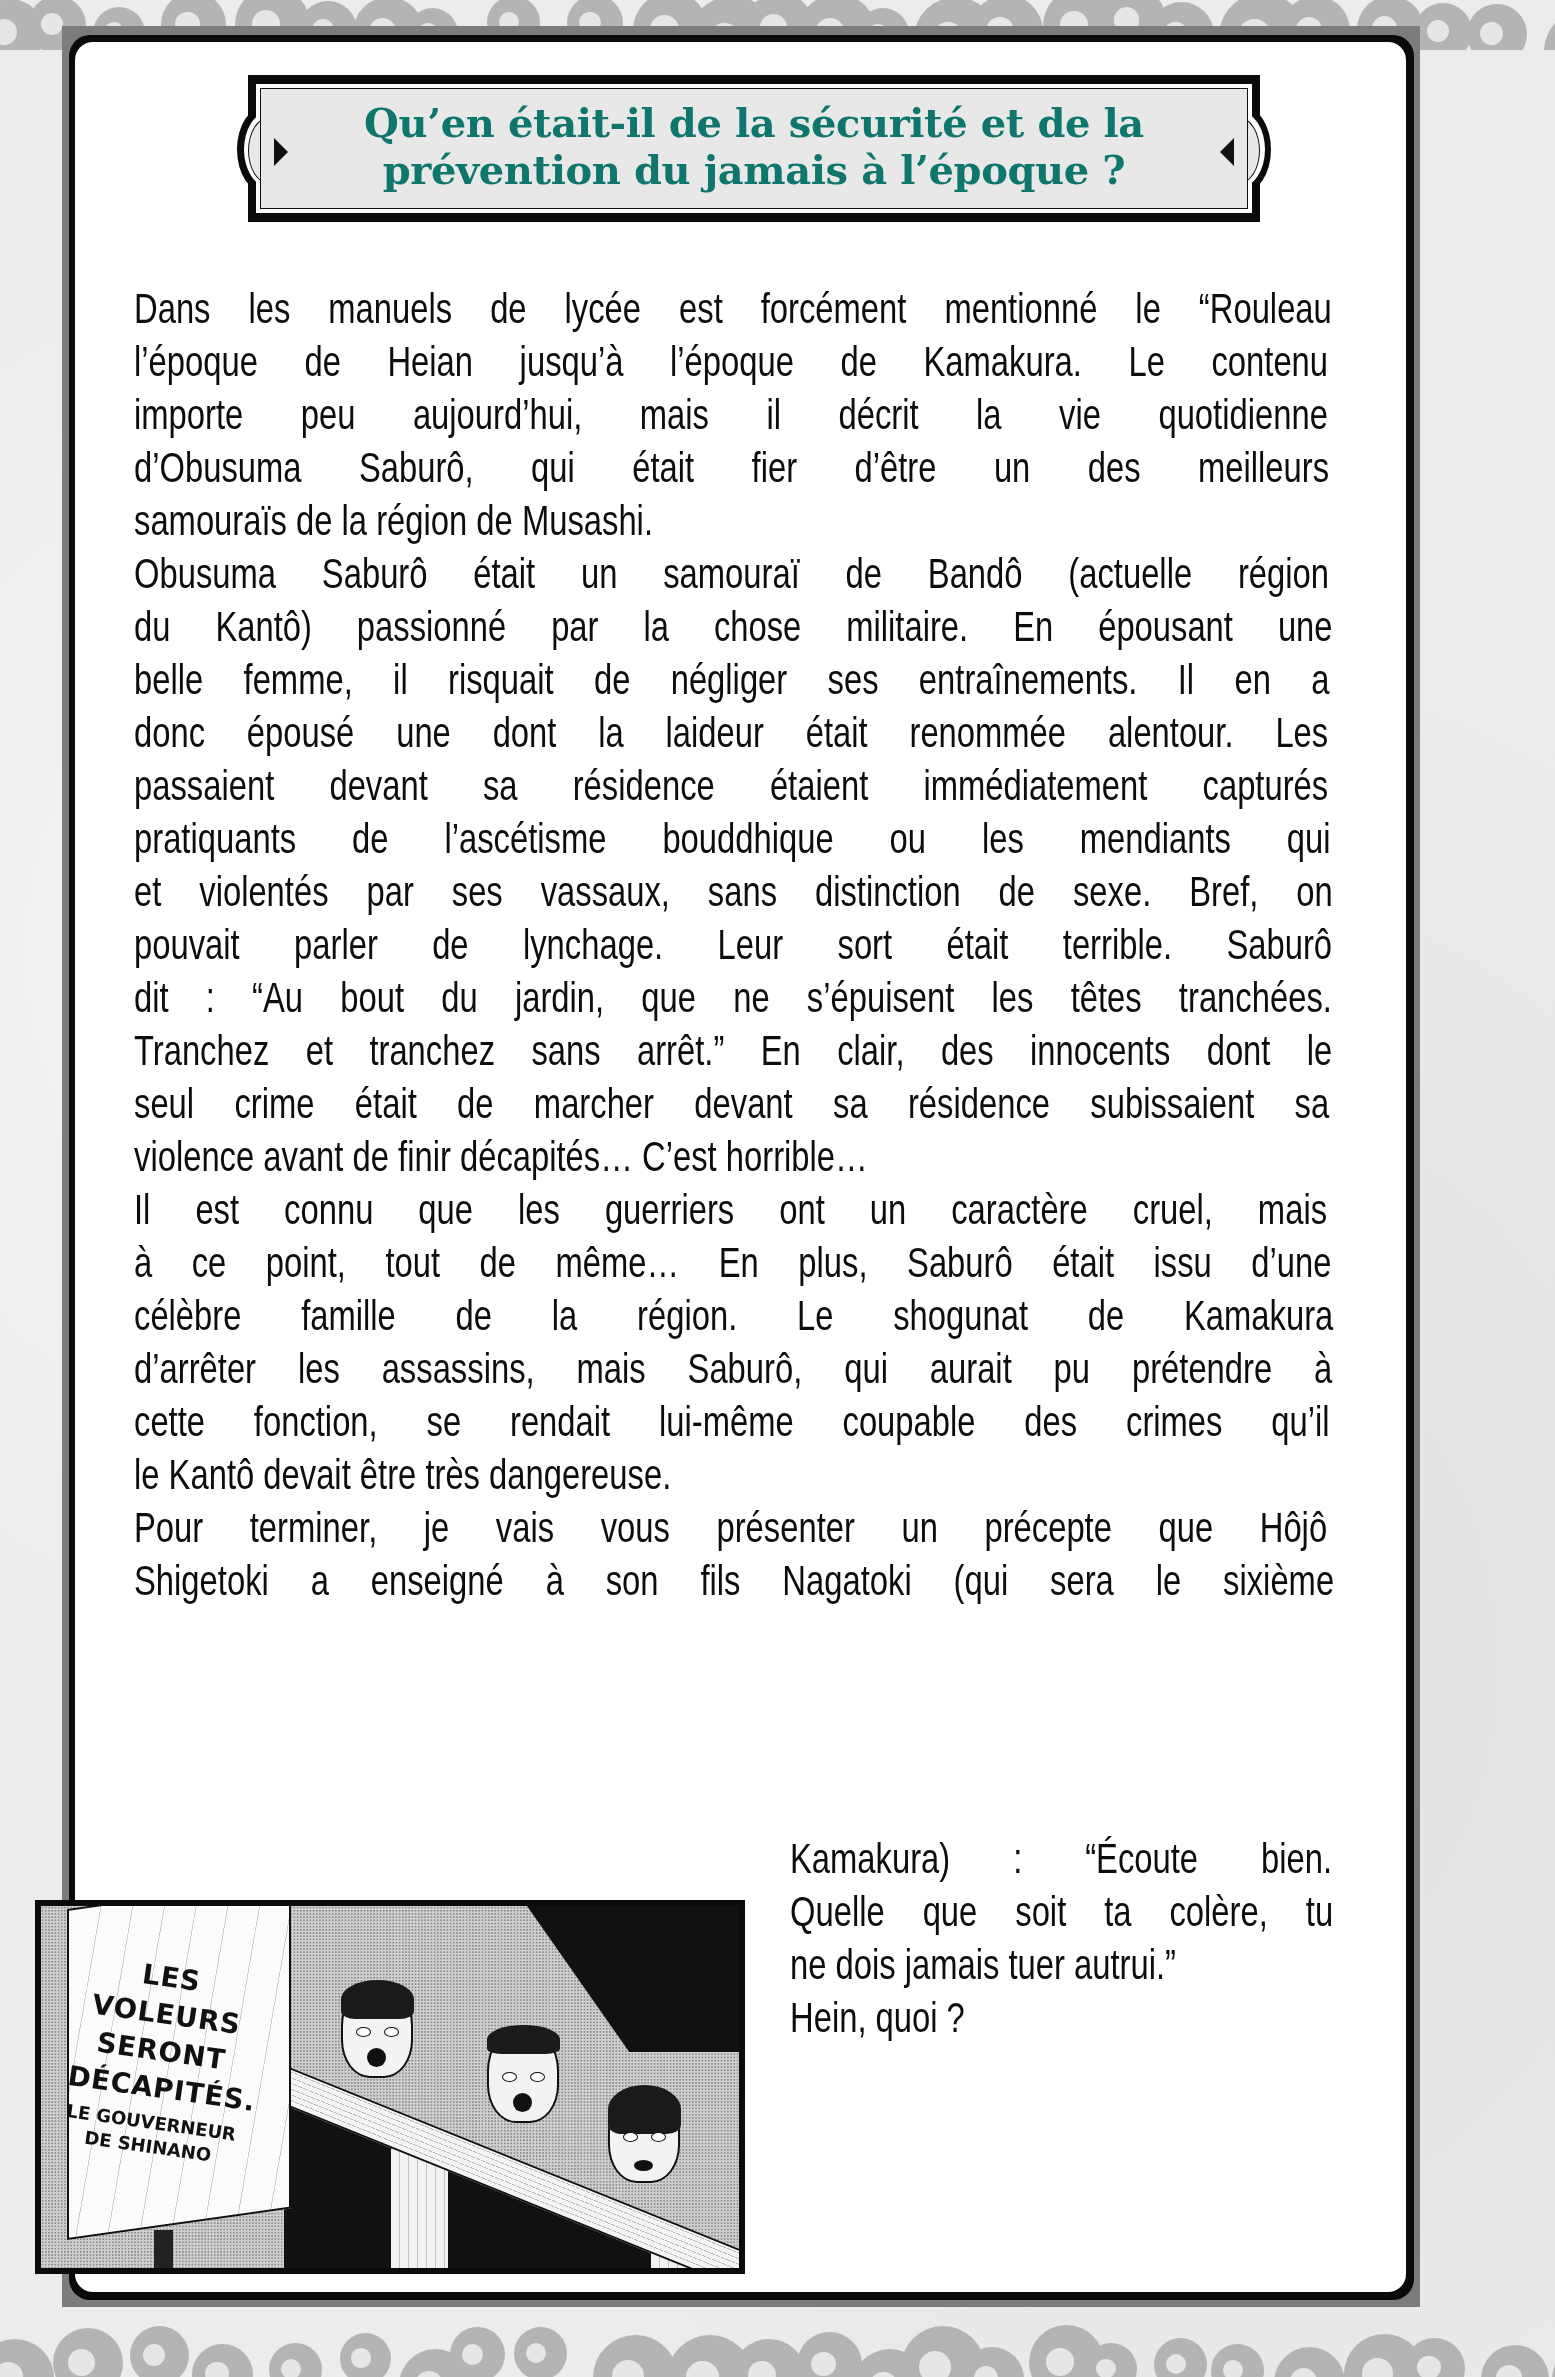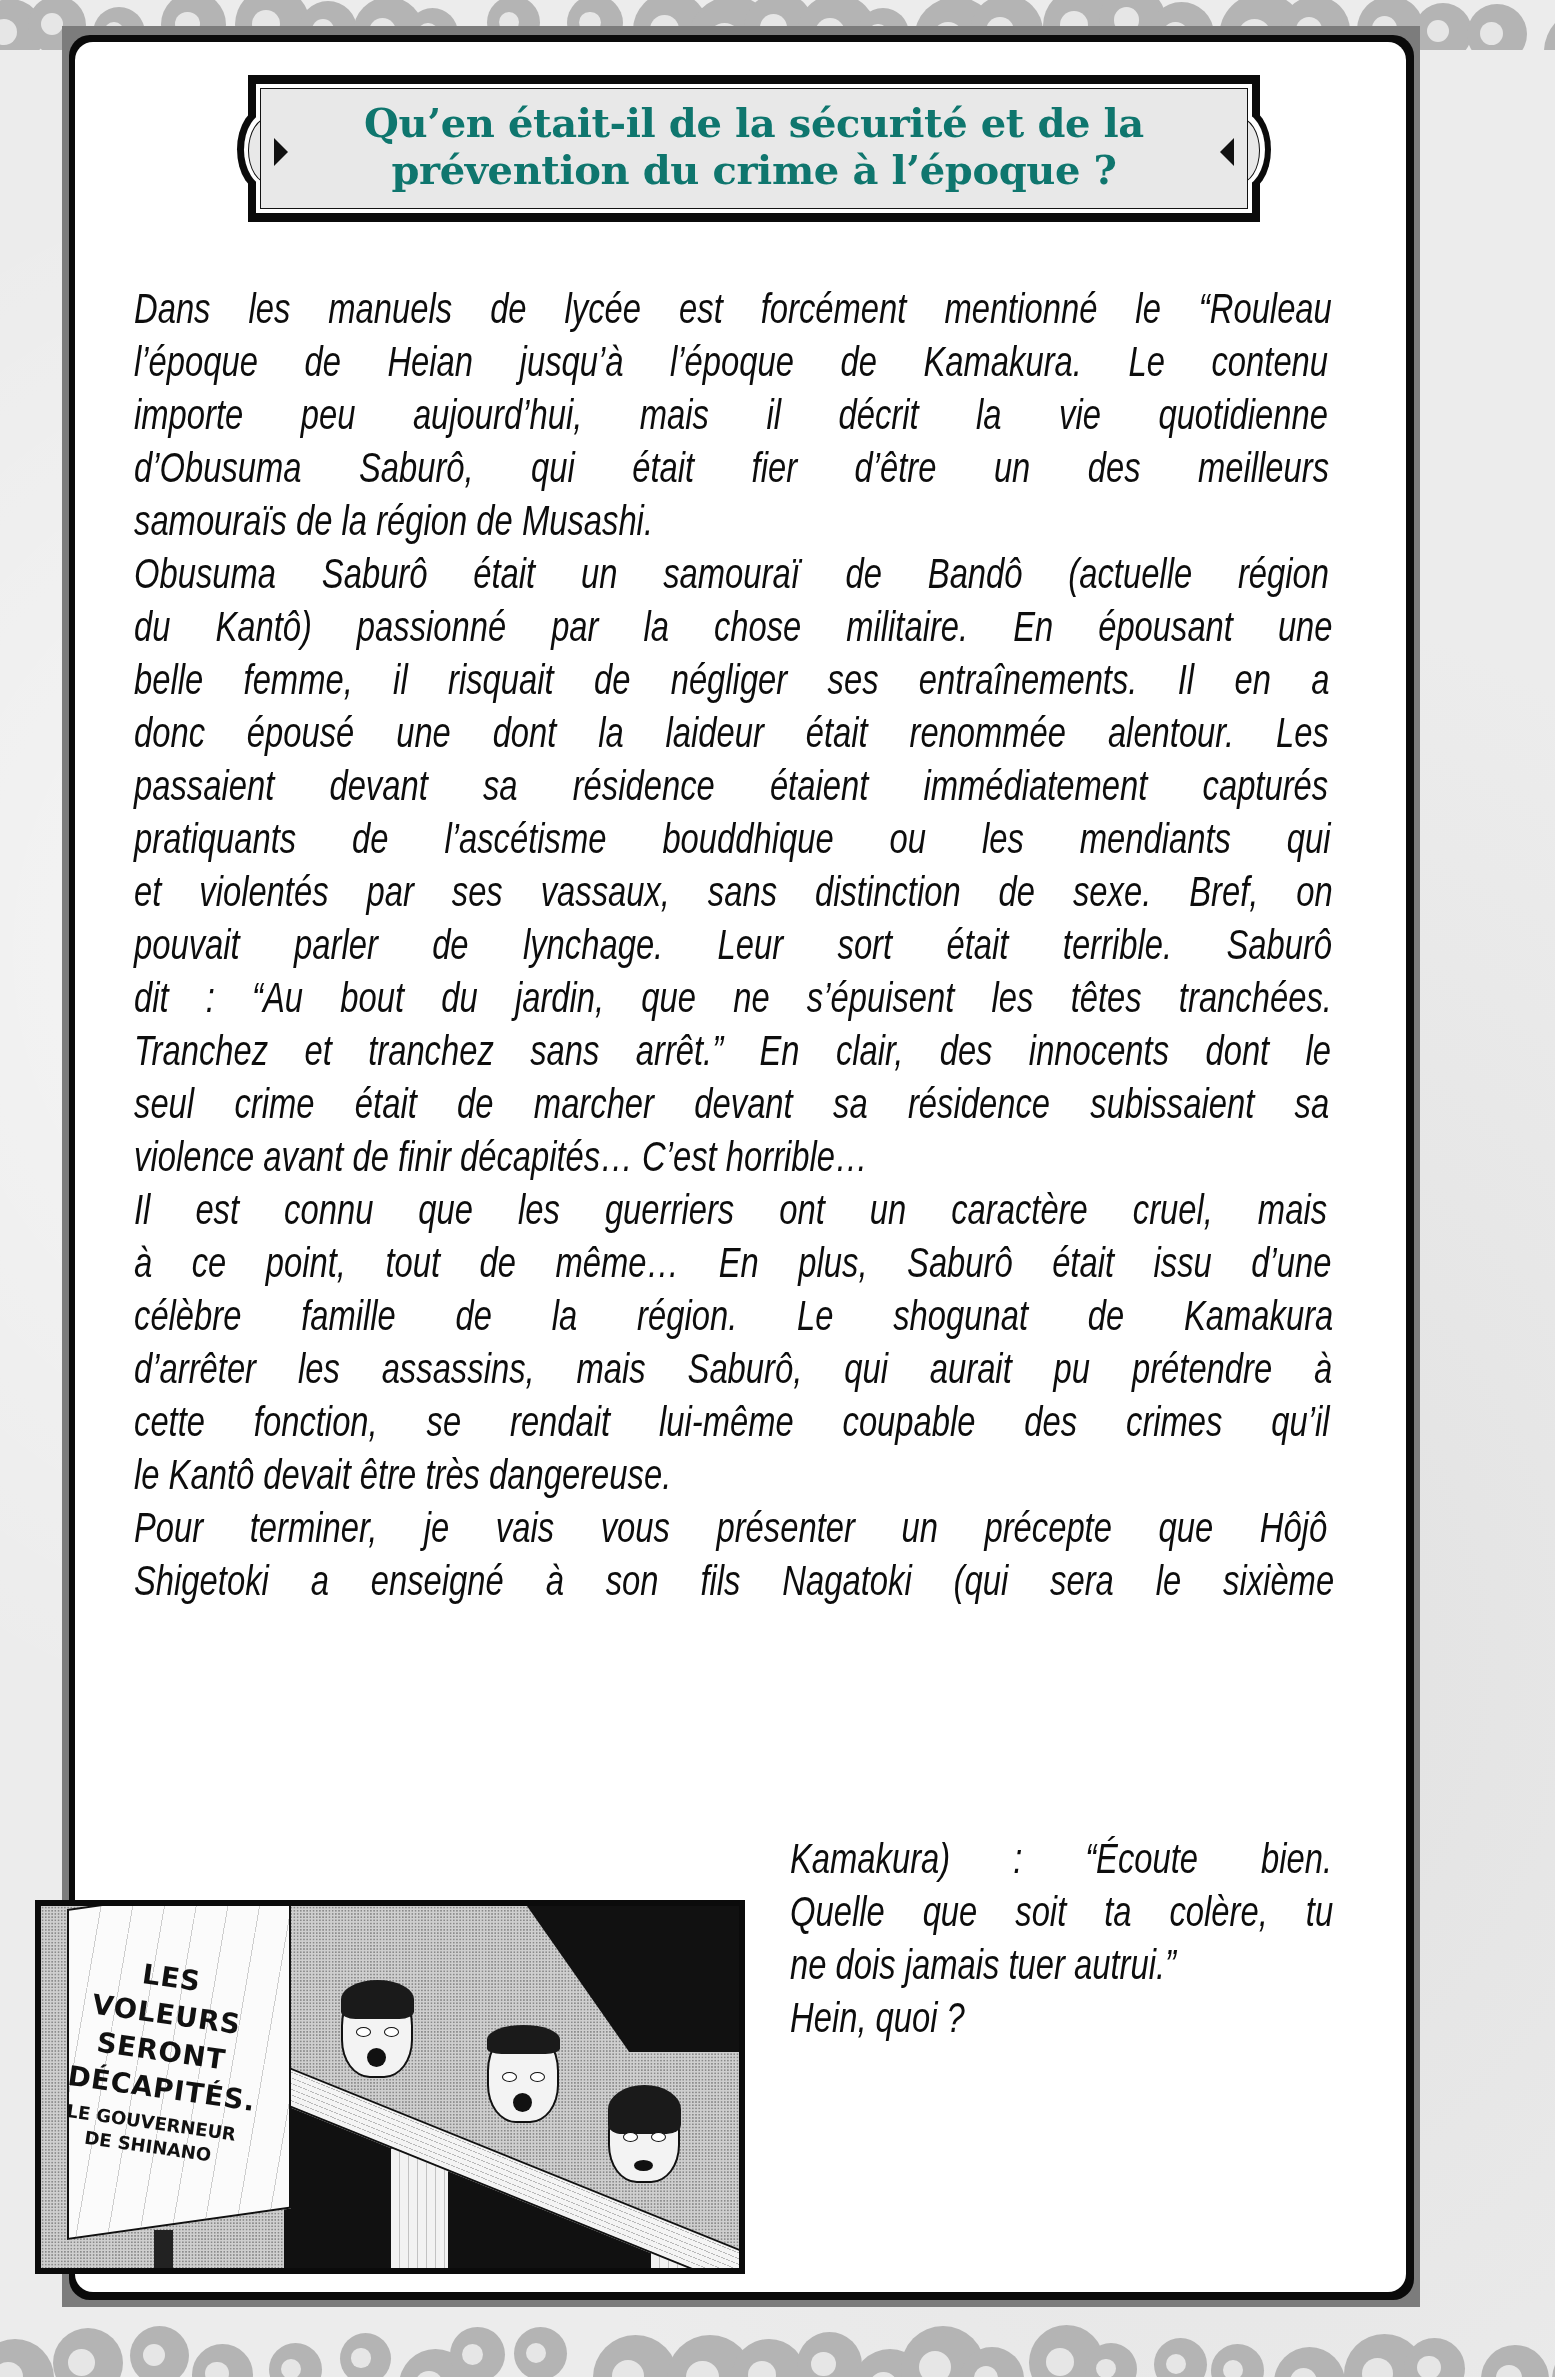--- a/index.html
+++ b/index.html
@@ -45,21 +45,21 @@
   .arrow.right { right: 37px; border-right: 14.6px solid #111; }
   .title-text {
     position: absolute; left: 73px; right: 73px; top: 24px;
     font-family: "DejaVu Serif", serif; font-weight: bold; font-size: 40px;
     line-height: 47px; text-align: center; color: #0f766e;
     letter-spacing: -0.4px;
   }
   .title-text div { white-space: nowrap; }
 
   
-  .body-text { position: absolute; left: 134px; top: 282px; width: 1199px; font-style: italic; }
+  .body-text { position: absolute; left: 134px; top: 282px; width: 1199px; }
   .line {
     height: 53px; line-height: 53px; font-size: 42px; color: #0d0d0d;
     white-space: nowrap; overflow: visible; position: relative;
   }
   .line span.inner {
     display: inline-block; transform-origin: left center;
     transform: scaleX(0.78); white-space: nowrap;
   }
   .side-text { position: absolute; left: 790px; width: 543px; }
 
@@ -173,21 +173,21 @@
   <div class="title-white"></div>
   <div class="title-capi left"></div>
   <div class="title-capi right"></div>
   <div class="title-inner"></div>
   <div class="title-capi-cover left"></div>
   <div class="title-capi-cover right"></div>
   <div class="arrow left"></div>
   <div class="arrow right"></div>
   <div class="title-text">
     <div>Qu’en était-il de la sécurité et de la</div>
-    <div>prévention du crime à l’époque ?</div>
+    <div>prévention du jamais à l’époque ?</div>
   </div>
 </div>
 
 <div class="body-text" id="bodyText">
     <div class="line"><span class="inner" style="word-spacing: 37px; transform: scaleX(0.780179);">Dans les manuels de lycée est forcément mentionné le “Rouleau</span></div>
     <div class="line"><span class="inner" style="word-spacing: 48px; transform: scaleX(0.780179);">l’époque de Heian jusqu’à l’époque de Kamakura. Le contenu</span></div>
     <div class="line"><span class="inner" style="word-spacing: 62px; transform: scaleX(0.780179);">importe peu aujourd’hui, mais il décrit la vie quotidienne</span></div>
     <div class="line"><span class="inner" style="word-spacing: 62px; transform: scaleX(0.779768);">d’Obusuma Saburô, qui était fier d’être un des meilleurs</span></div>
     <div class="line"><span class="inner" style="transform: scaleX(0.78);">samouraïs de la région de Musashi.</span></div>
     <div class="line"><span class="inner" style="word-spacing: 47px; transform: scaleX(0.780179);">Obusuma Saburô était un samouraï de Bandô (actuelle région</span></div>

